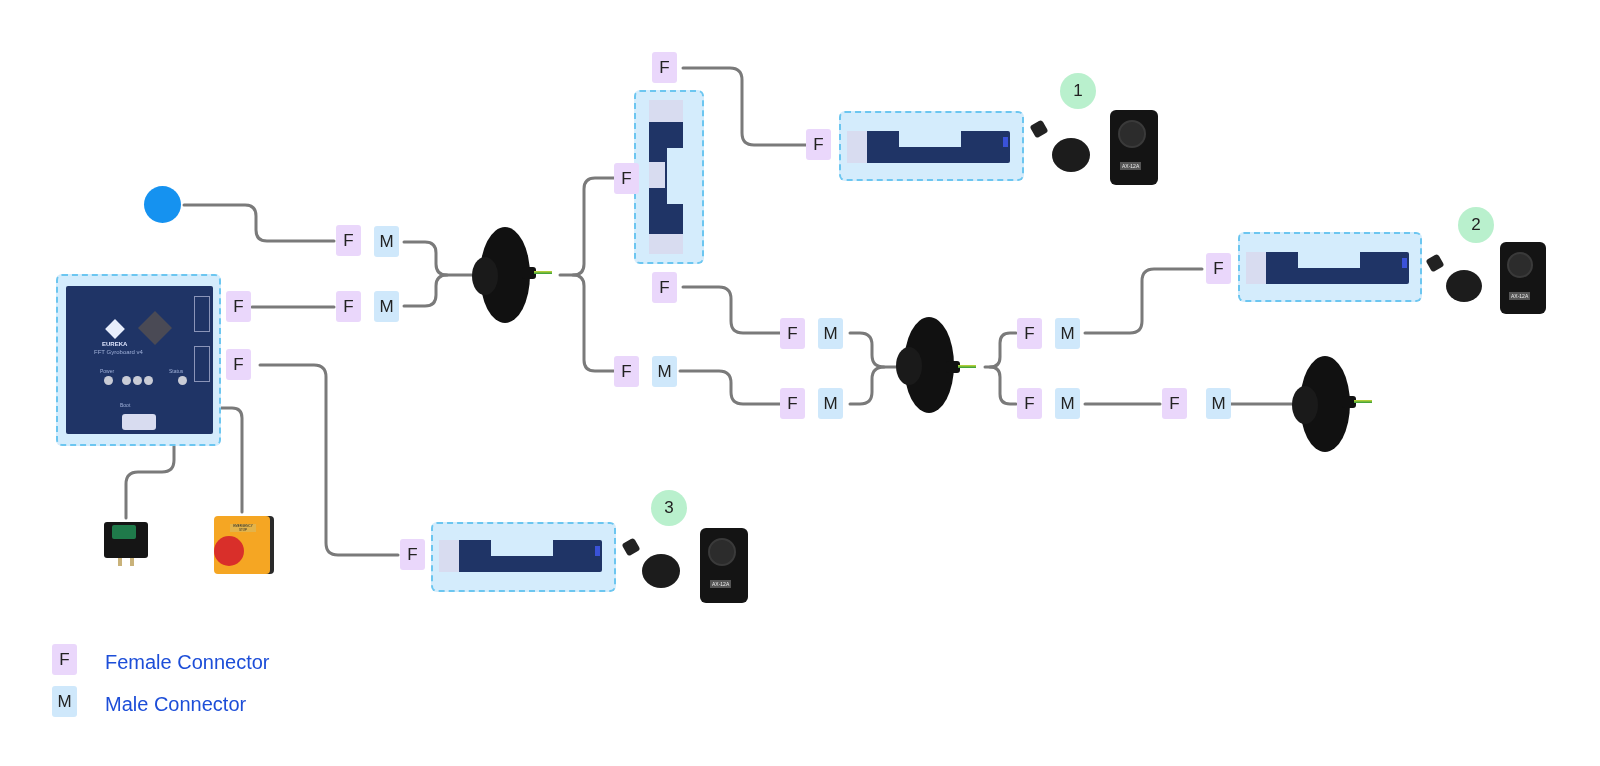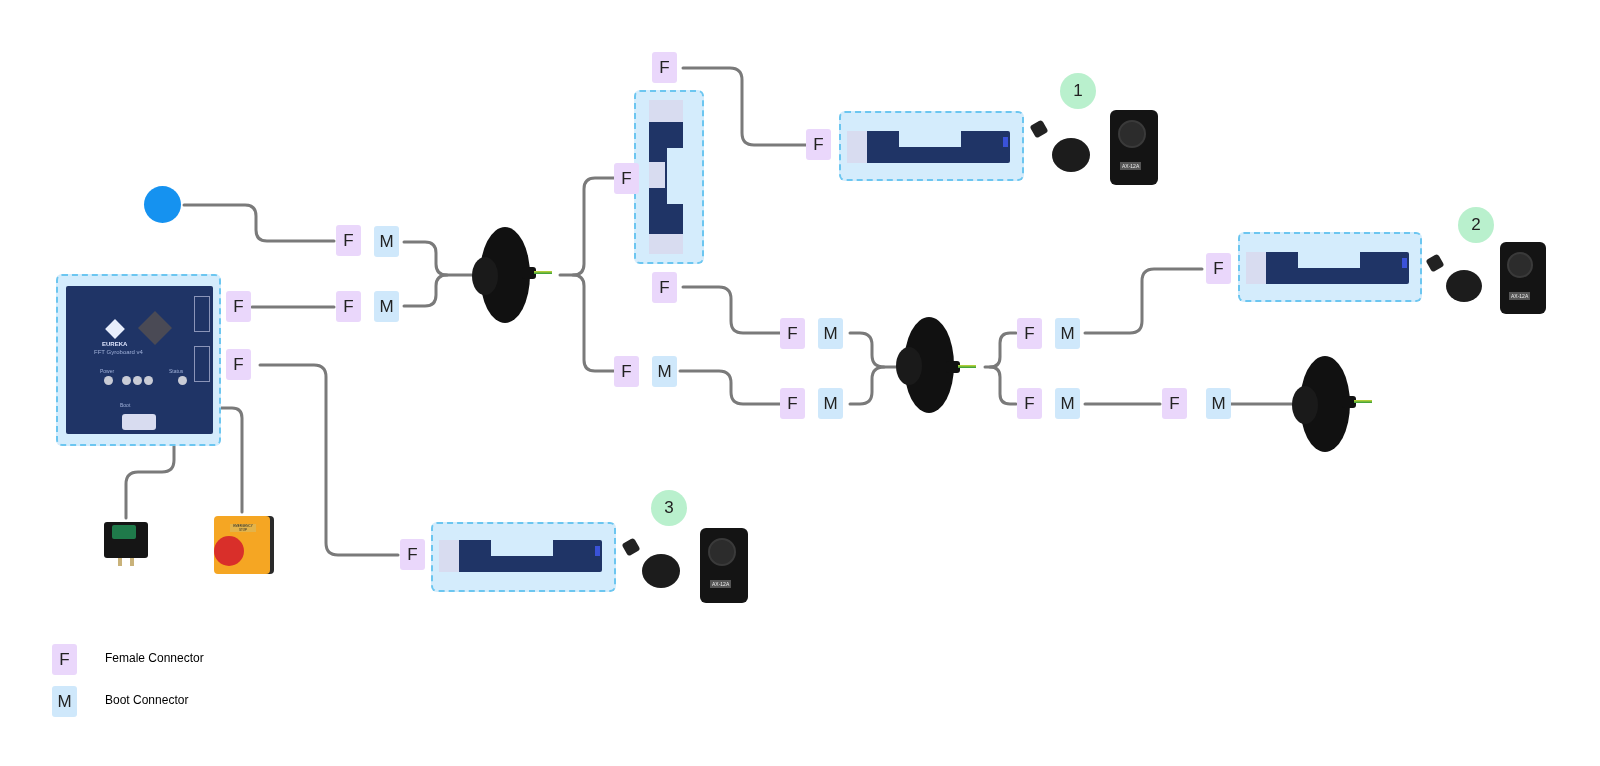--- a/index.html
+++ b/index.html
@@ -4,21 +4,21 @@
 <style>
   html,body{margin:0;padding:0;background:#ffffff;}
   body{width:1600px;height:766px;position:relative;overflow:hidden;font-family:"Liberation Sans","DejaVu Sans",sans-serif;}
   #wires{position:absolute;left:0;top:0;width:1600px;height:766px;pointer-events:none;}
   .conn{position:absolute;width:25px;height:31px;border-radius:3px;display:flex;align-items:center;justify-content:center;font-size:17px;color:#222;box-sizing:border-box;}
   .conn.f{background:#ead7fb;}
   .conn.m{background:#cfe8fb;}
   .pcb-frame{position:absolute;background:#d4ecfc;border:2px dashed #6cc6f0;border-radius:6px;box-sizing:border-box;}
   .pcb{position:absolute;background:#1f3466;border-radius:2px;}
   .badge{position:absolute;width:36px;height:36px;border-radius:50%;background:#b9f0cd;display:flex;align-items:center;justify-content:center;font-size:17px;color:#222;}
-  .legend-label{position:absolute;font-size:12px;color:#000000;}
+  .legend-label{position:absolute;font-size:20px;color:#1d4ed8;}
   .dev{position:absolute;}
 </style>
 </head>
 <body>
 
 <svg id="wires" viewBox="0 0 1600 766" xmlns="http://www.w3.org/2000/svg">
   <g fill="none" stroke="#7a7a7a" stroke-width="3" stroke-linecap="round" stroke-linejoin="round">
 
     <path d="M184 205 H245 Q256 205 256 216 V230 Q256 241 267 241 H334"></path>
 
@@ -188,13 +188,13 @@
 </div>
 
 <div class="dev" style="left:214px;top:516px;width:56px;height:58px;background:#f5a623;border-radius:4px;box-shadow:4px 0 0 #2a2a2a;">
   <div style="position:absolute;left:16px;top:8px;width:26px;font-size:3px;color:#222;text-align:center;background:#e3b34a;">EMERGENCY STOP</div>
   <div style="position:absolute;left:0;top:20px;width:30px;height:30px;border-radius:50%;background:#d92f2a;"></div>
 </div>
 
 <div class="conn f" style="left:52px;top:644px;">F</div>
 <div class="legend-label" style="left:105px;top:651px;">Female Connector</div>
 <div class="conn m" style="left:52px;top:686px;">M</div>
-<div class="legend-label" style="left:105px;top:693px;">Boot Connector</div>
+<div class="legend-label" style="left:105px;top:693px;">Male Connector</div>
 
 </body></html>

